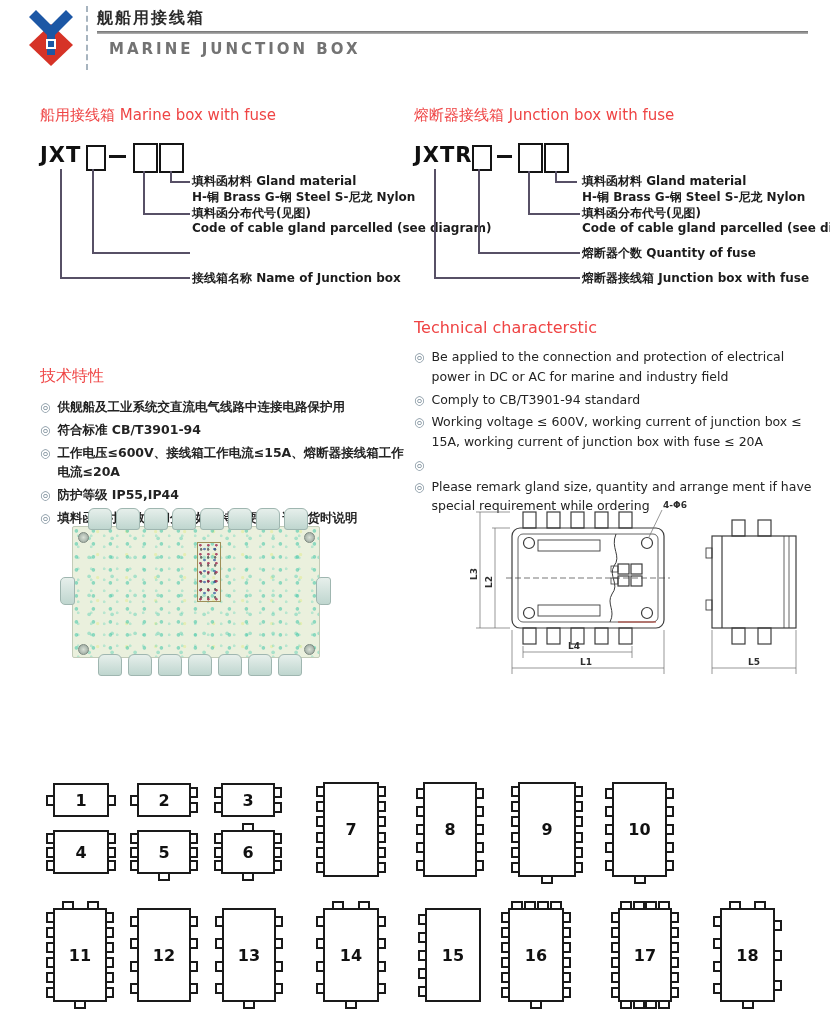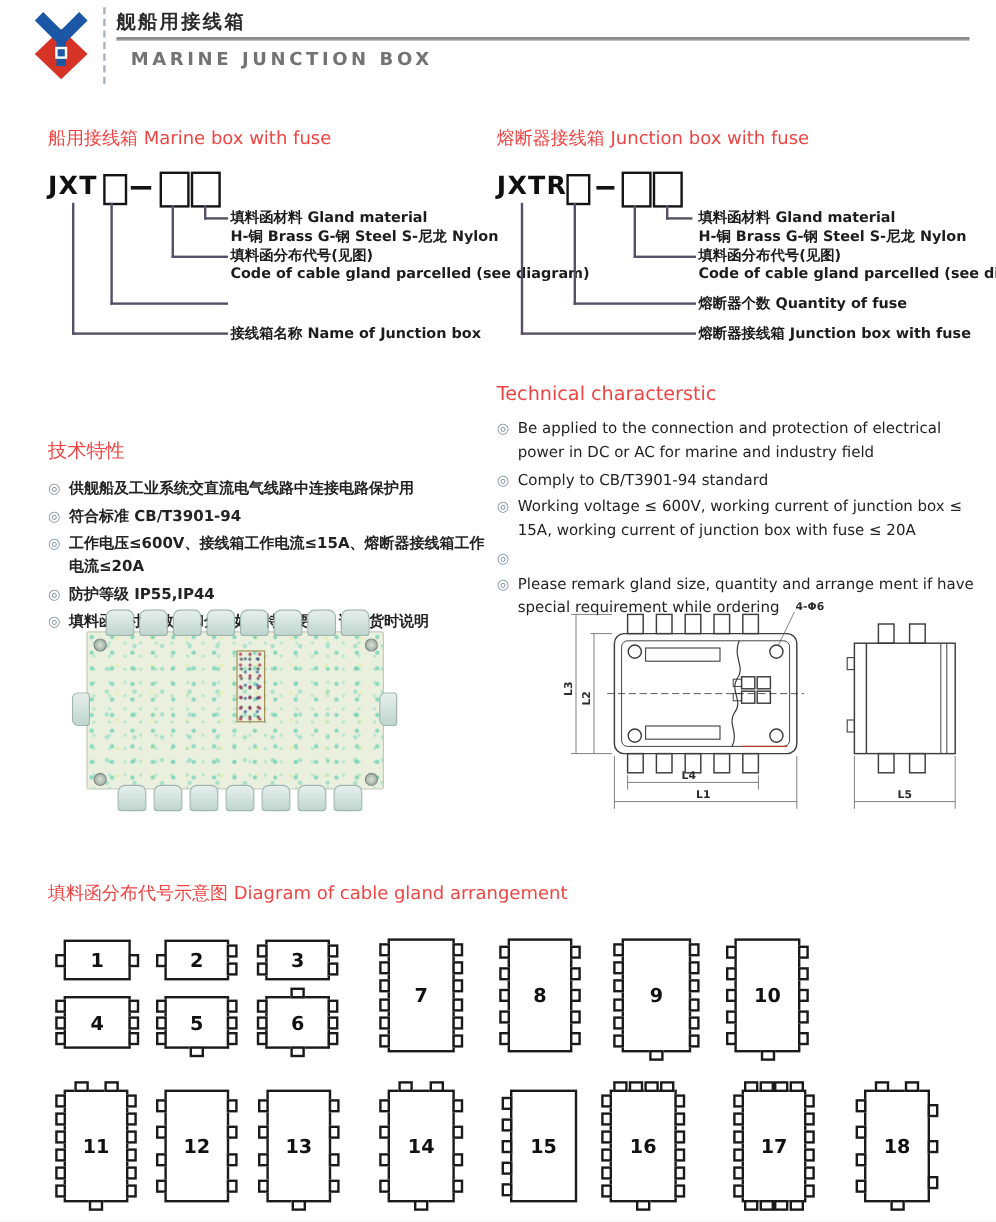--- a/index.html
+++ b/index.html
@@ -300,21 +300,20 @@
       </g>
       <g stroke="#6a6a6a" stroke-width="0.7">
         <line x1="246" y1="134" x2="246" y2="178"></line>
           <line x1="330" y1="134" x2="330" y2="178"></line>
         <line x1="246" y1="172" x2="330" y2="172"></line>
       </g>
       <text x="288" y="169" text-anchor="middle" fill="#2e2e2e" font-size="9" font-weight="600">L5</text>
     </svg>
   </div>
 
-  <h2 class="orange gland-heading">填料函分布代号示意图 Diagram of cable gland arrangement</h2>
   <div class="gland-grid">
       <div class="gbox" style="left: 53px; top: 13px; width: 52px; height: 30px;">
         <span class="gnum">1</span>
         <i class="gtab right" style="top: 9.5px;"></i>
         <i class="gtab left" style="top: 9.5px;"></i>
       </div>
       <div class="gbox" style="left: 137px; top: 13px; width: 50px; height: 30px;">
         <span class="gnum">2</span>
         <i class="gtab right" style="top: 2px;"></i>
         <i class="gtab right" style="top: 17px;"></i>

